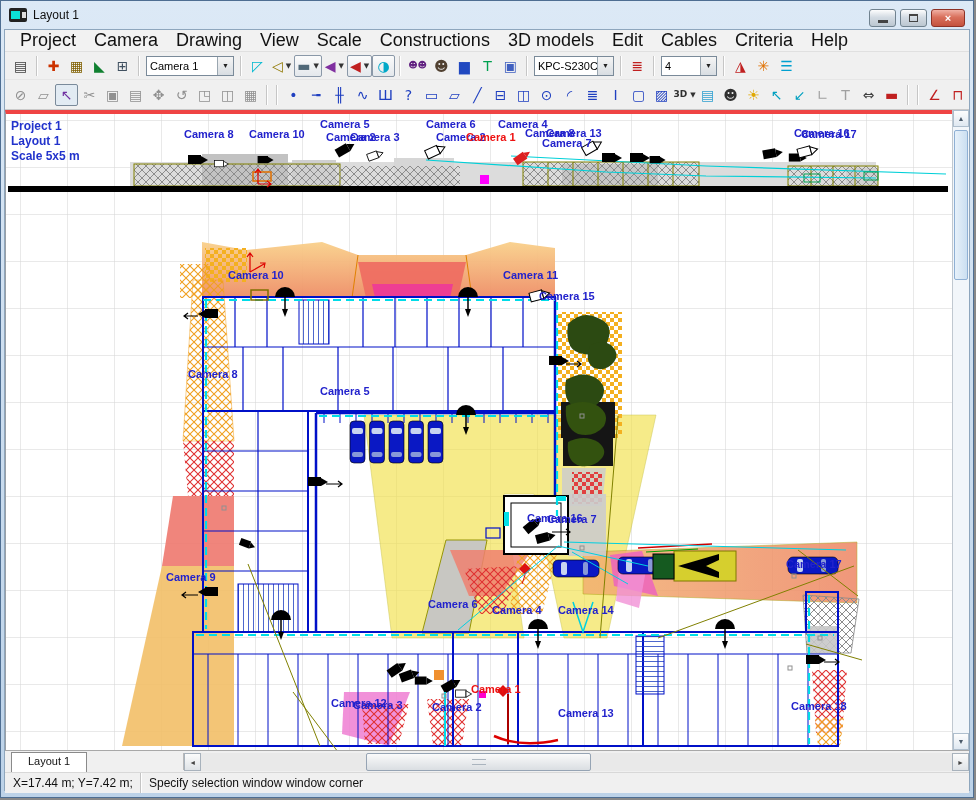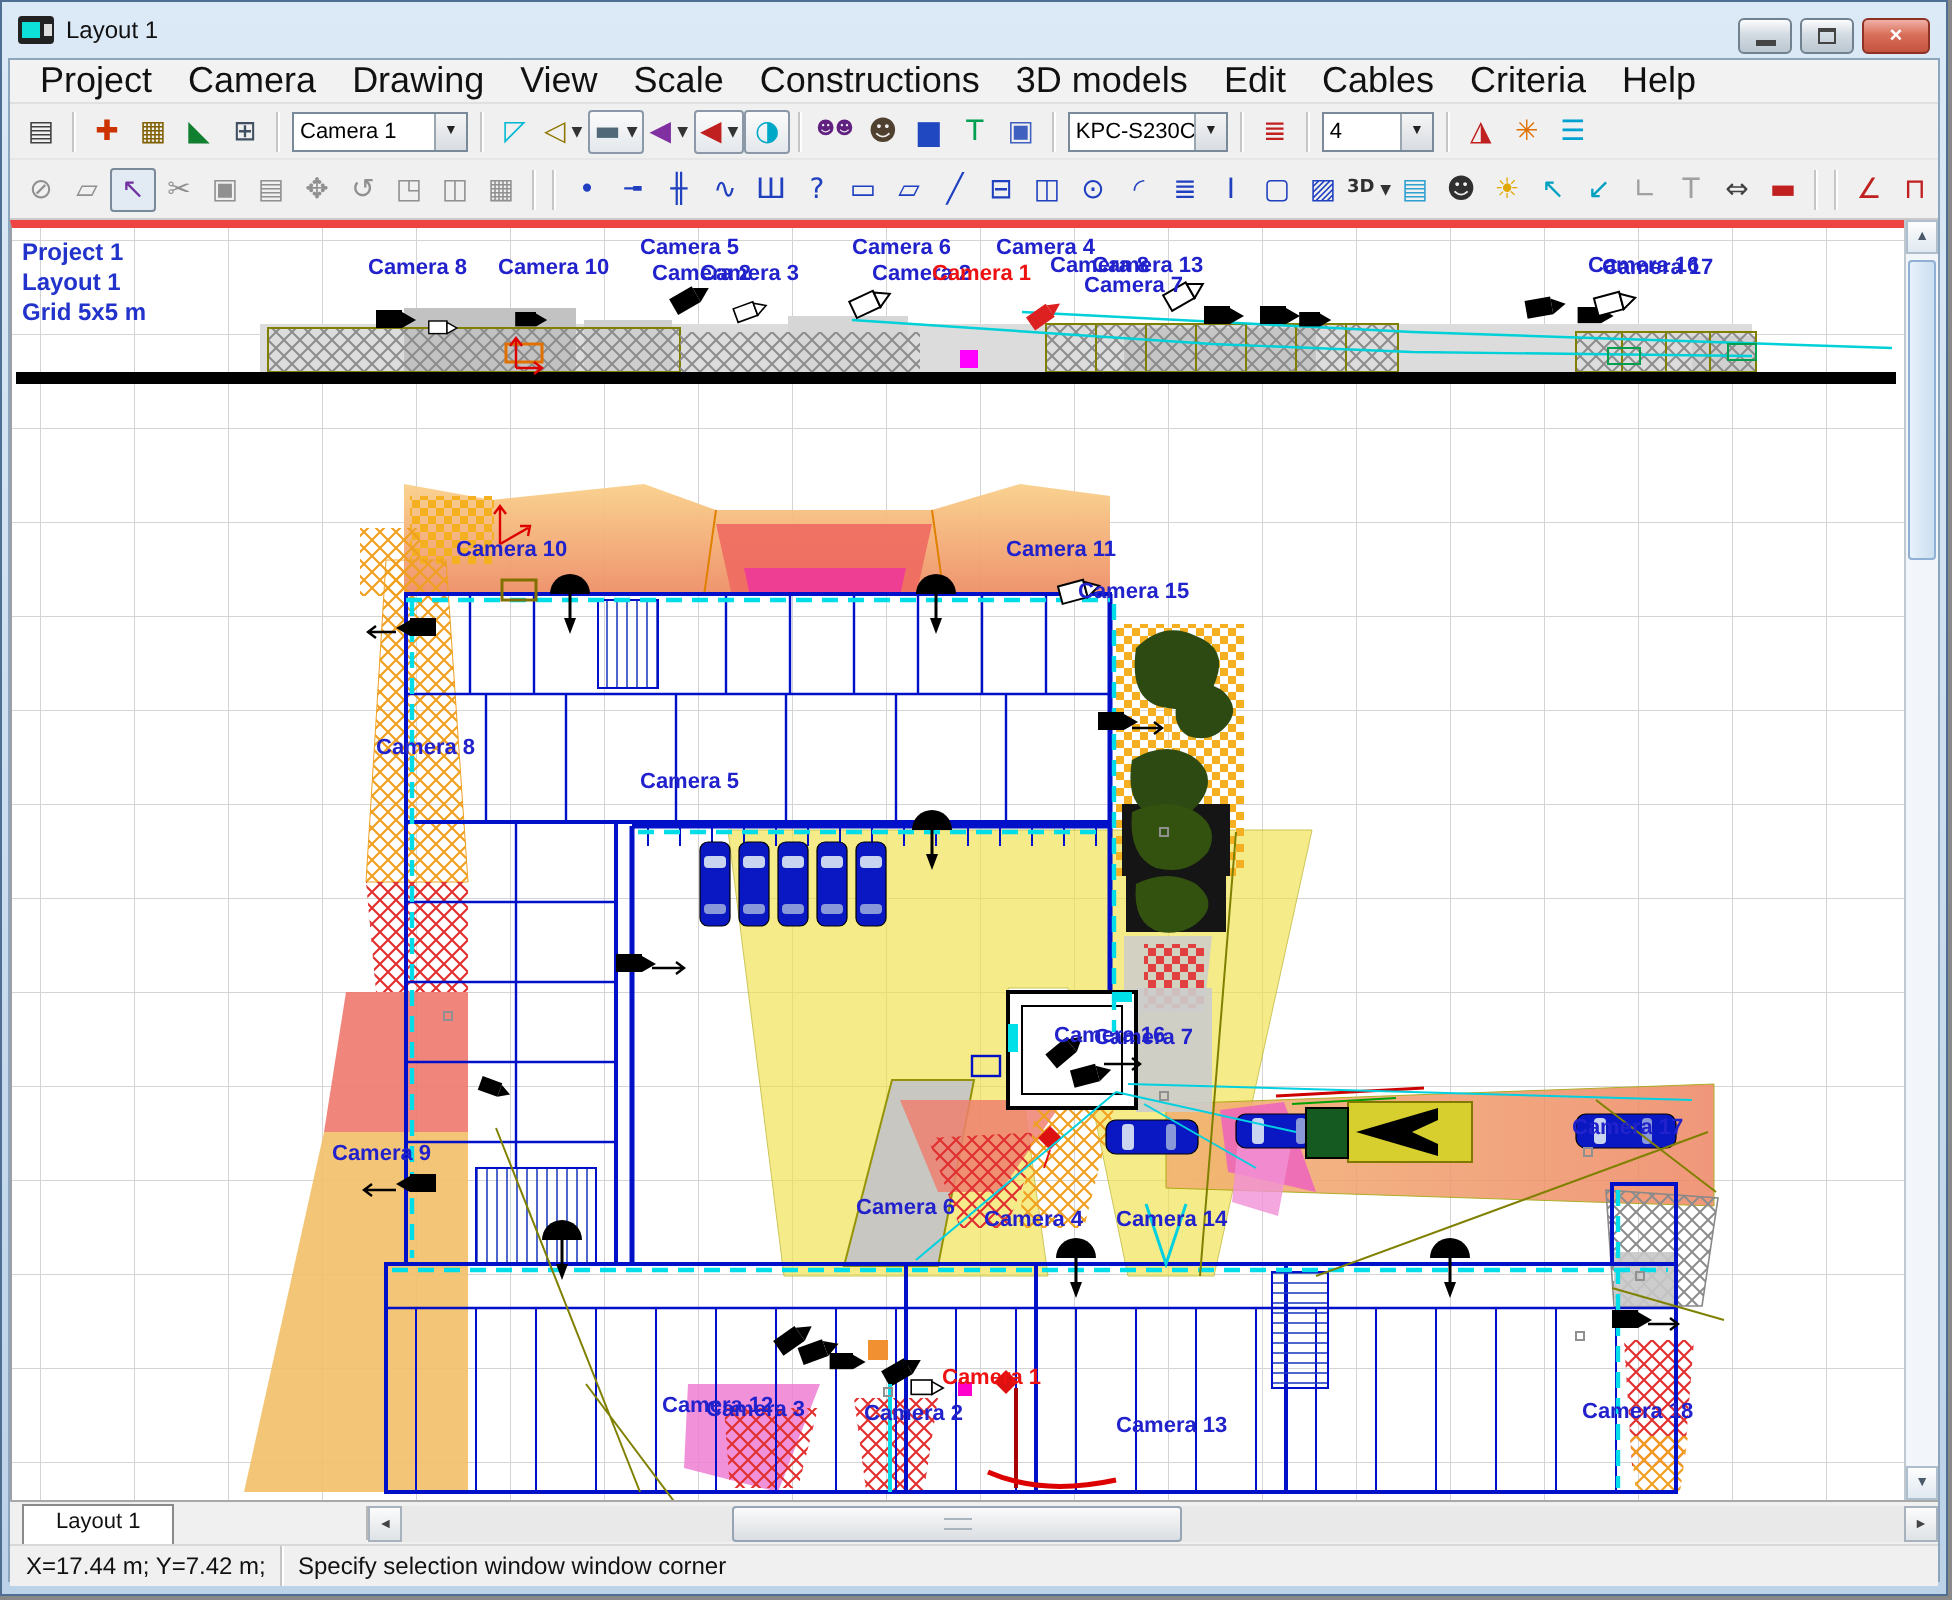--- a/index.html
+++ b/index.html
@@ -600,21 +600,21 @@
                 <rect x="812" y="522" width="4" height="4"></rect>
               <rect x="782" y="552" width="4" height="4"></rect>
                 <rect x="436" y="580" width="4" height="4"></rect>
               <rect x="574" y="300" width="4" height="4"></rect>
             </g>
           </g>
         </svg>
         <div class="info">
           <div>Project 1</div>
           <div>Layout 1</div>
-          <div>Grid 5x5 m</div>
+          <div>Scale 5x5 m</div>
         </div>
         <div id="labels">
             <span class="clabel" style="left: 178px; top: 14px; color: rgb(34, 34, 204);">Camera 8</span>
             <span class="clabel" style="left: 243px; top: 14px; color: rgb(34, 34, 204);">Camera 10</span>
             <span class="clabel" style="left: 314px; top: 4px; color: rgb(34, 34, 204);">Camera 5</span>
             <span class="clabel" style="left: 320px; top: 17px; color: rgb(34, 34, 204);">Camera 2</span>
             <span class="clabel" style="left: 344px; top: 17px; color: rgb(34, 34, 204);">Camera 3</span>
             <span class="clabel" style="left: 420px; top: 4px; color: rgb(34, 34, 204);">Camera 6</span>
             <span class="clabel" style="left: 430px; top: 17px; color: rgb(34, 34, 204);">Camera 2</span>
             <span class="clabel" style="left: 460px; top: 17px; color: rgb(238, 17, 17);">Camera 1</span>

